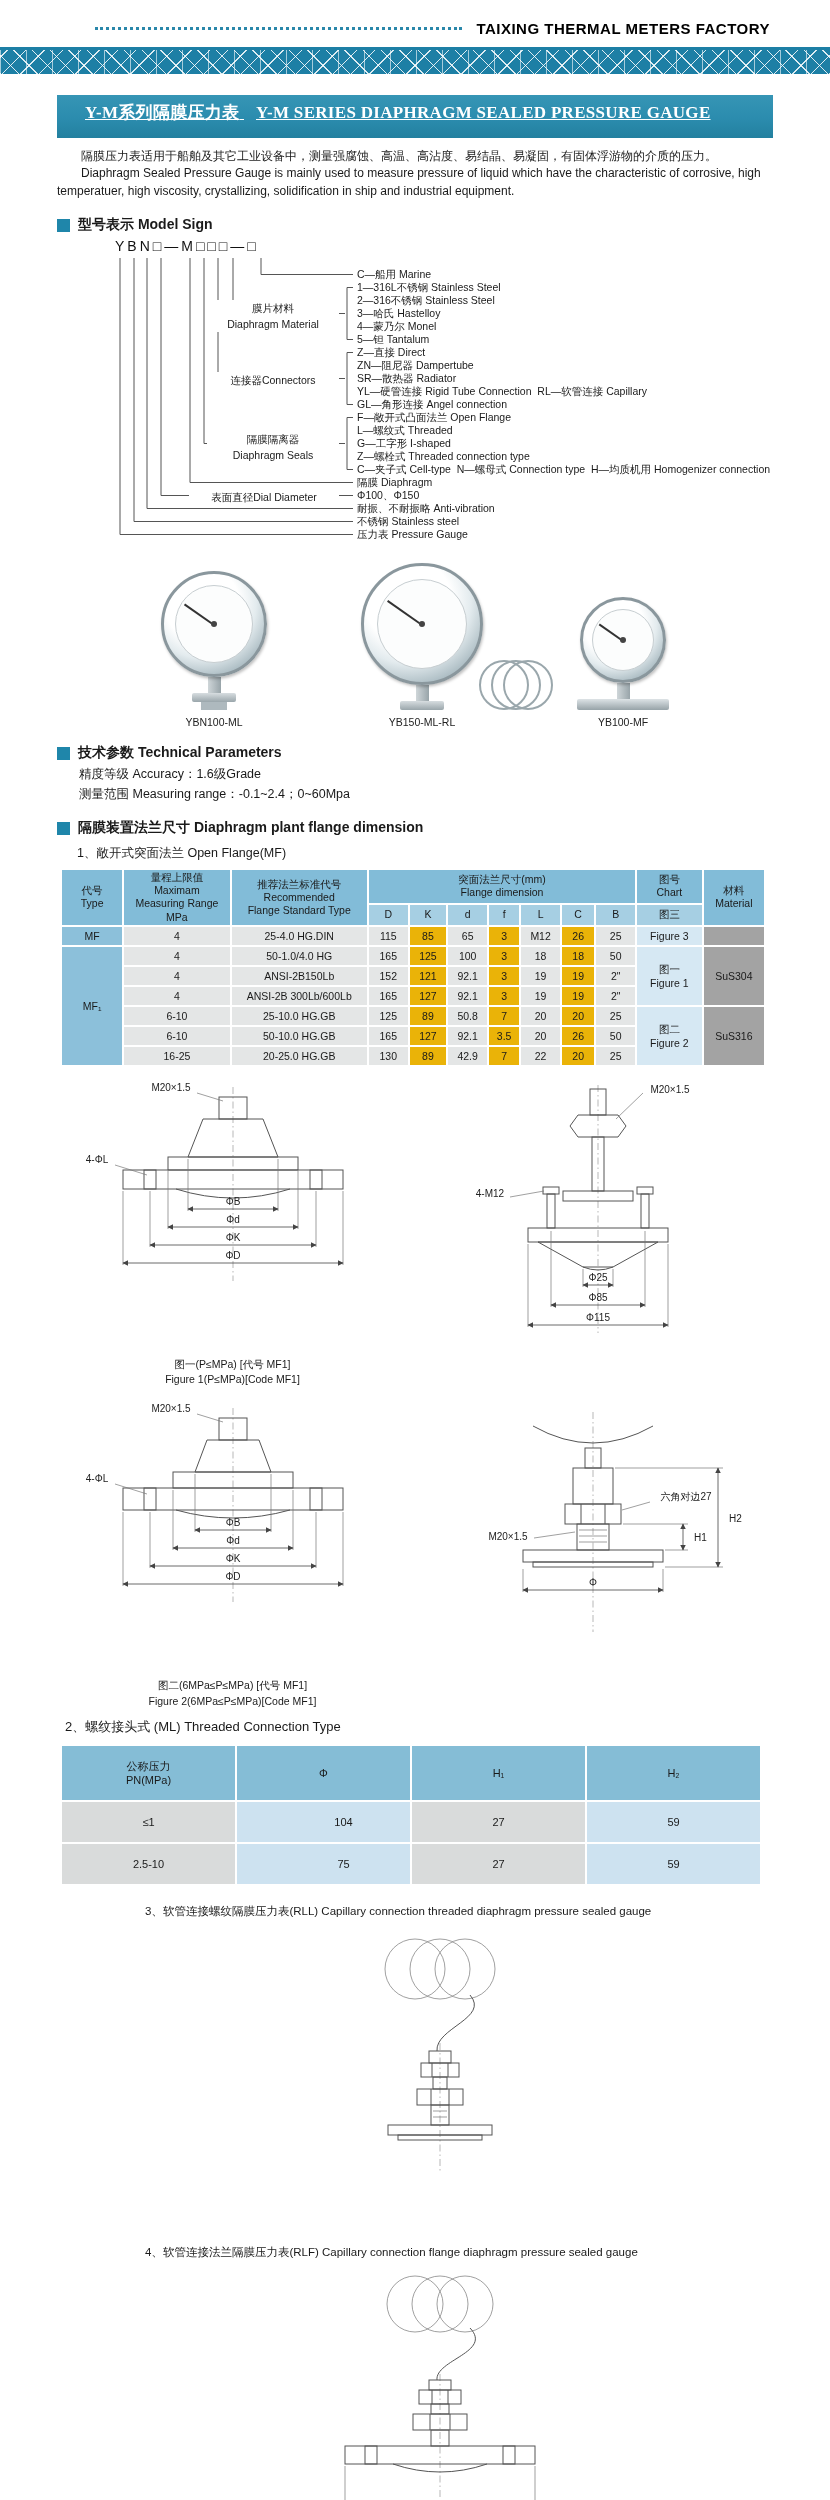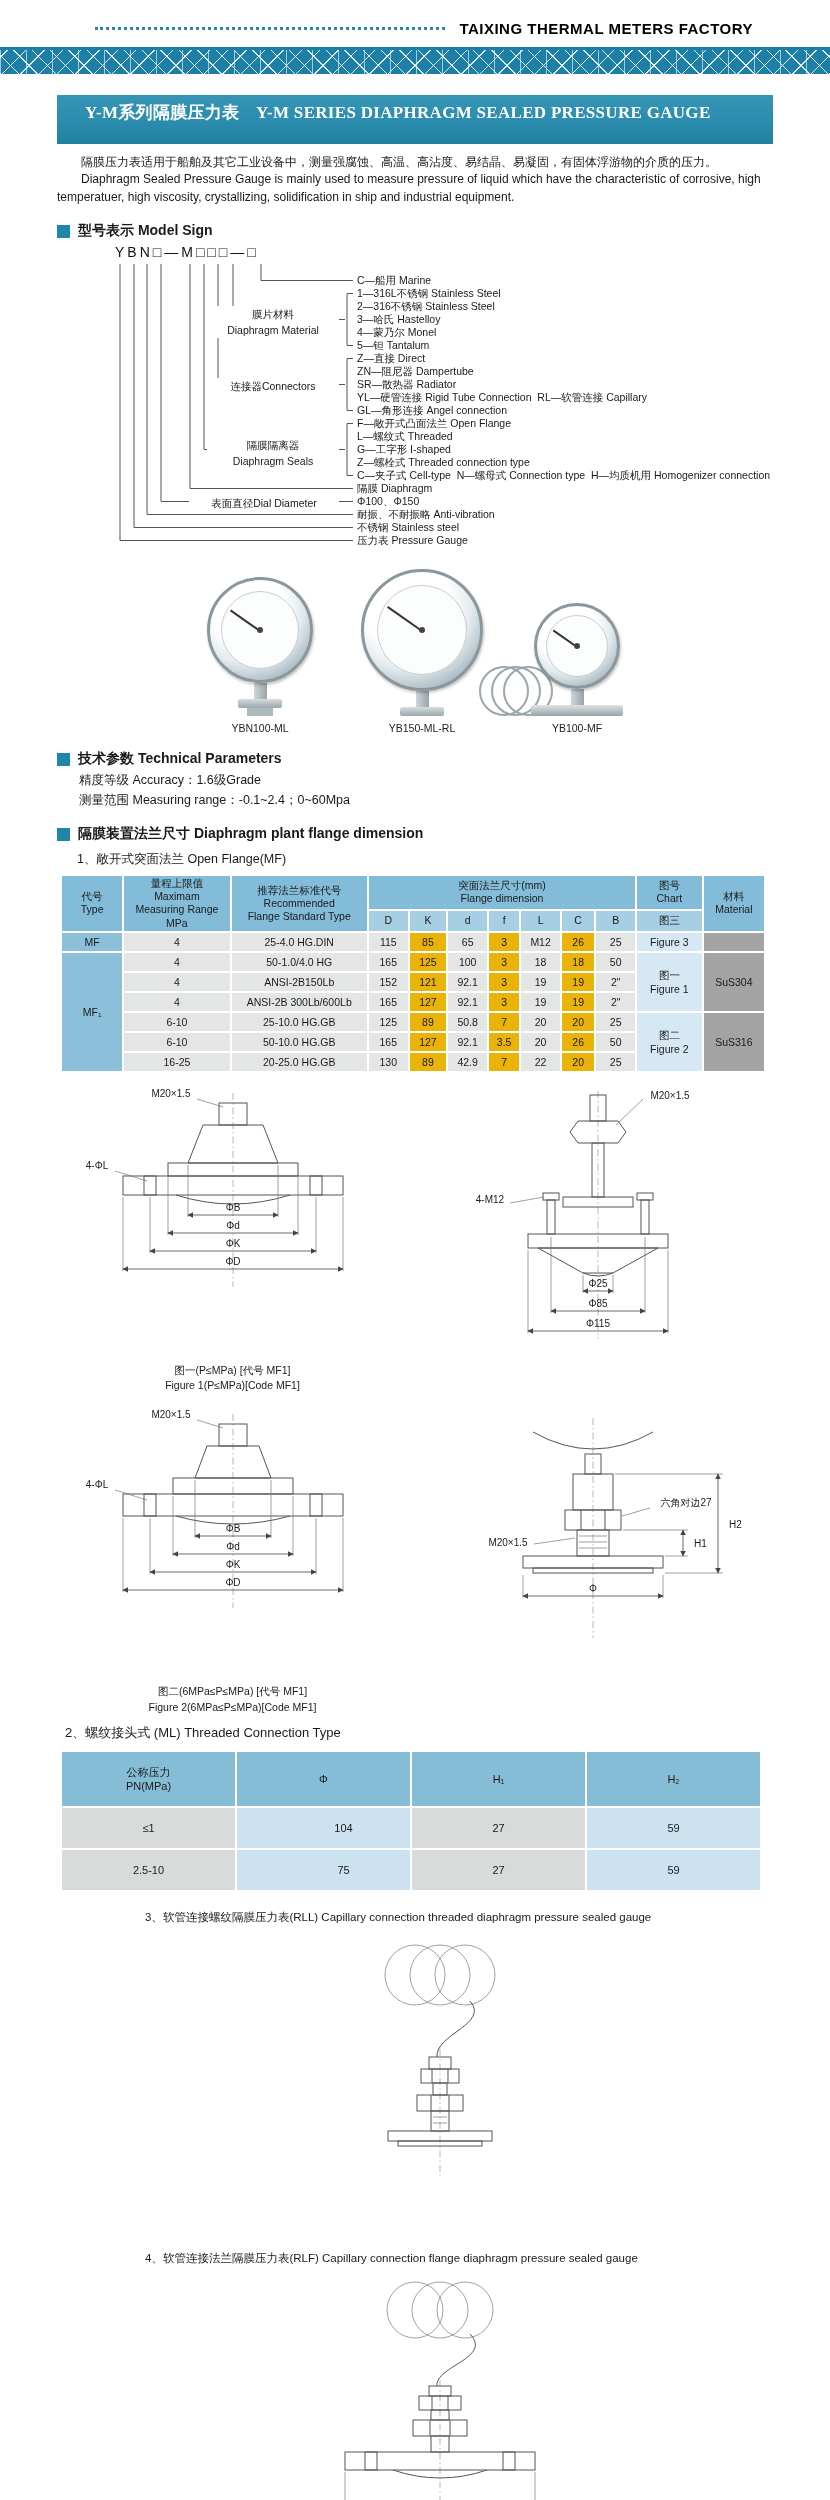--- a/index.html
+++ b/index.html
@@ -1,54 +1,54 @@
 <!DOCTYPE html>
 <html><head>
 <meta charset="utf-8">
 <style>
   html,body{margin:0;padding:0;background:#fff;}
   .page{position:relative;width:830px;height:2500px;overflow:hidden;background:#fff;
         font-family:"Liberation Sans","DejaVu Sans",sans-serif;color:#1a1a1a;}
   .content{padding:0 57px;}
 
   
-  .tophdr{display:flex;align-items:center;padding:20px 77px 6px 95px;}
+  .tophdr{display:flex;align-items:center;padding:20px 60px 6px 95px;}
   .dotline{flex:1;height:0;border-top:3px dotted #2a87aa;margin-right:14px;}
   .factory{font-size:15px;font-weight:bold;letter-spacing:.5px;color:#000;white-space:nowrap;}
 
   
   .band{height:27px;margin-top:4px;background-color:#1d7fa5;
     background-image:
       repeating-linear-gradient(45deg, rgba(255,255,255,.85) 0 1px, transparent 1px 13px),
       repeating-linear-gradient(-45deg, rgba(255,255,255,.85) 0 1px, transparent 1px 13px),
       repeating-linear-gradient(90deg, rgba(255,255,255,.6) 0 1px, transparent 1px 26px);
     border-bottom:3px solid #fff;box-shadow:0 3px 0 #1d7fa5 inset;}
 
   
   .banner{margin:18px 57px 0 57px;background:linear-gradient(#3695b5,#2b8cae 55%,#23809f);
-          color:#fff;padding:6px 10px 20px 28px;font-family:"Liberation Serif","DejaVu Serif",serif;
-          font-weight:bold;font-size:17px;letter-spacing:.3px;}
+          color:#fff;padding:6px 10px 14px 28px;font-family:"Liberation Serif","DejaVu Serif",serif;
+          font-weight:bold;font-size:17px;letter-spacing:.3px;text-decoration:underline;}
   .banner .en{margin-left:12px;}
 
   .intro{margin-top:10px;font-size:12px;line-height:1.45;}
   .intro p{margin:0;text-indent:2em;}
 
   .sec-h{display:flex;align-items:center;margin:16px 0 4px 0;font-size:14px;font-weight:bold;}
   .bullet{width:13px;height:13px;background:#1f86aa;margin-right:8px;flex:0 0 auto;}
 
   
   .tree{position:relative;height:315px;margin-top:4px;font-size:10.5px;}
   .tree .code{position:absolute;left:58px;top:0;font-size:14px;letter-spacing:3px;color:#111;}
   .tree svg{position:absolute;left:0;top:0;}
   .tree .items{position:absolute;left:300px;top:30px;width:420px;}
   .tree .items div{height:13px;line-height:13px;white-space:pre;}
   .glabel{position:absolute;text-align:center;background:#fff;white-space:pre-line;line-height:16px;font-size:10.5px;}
 
   
-  .gauges{display:flex;justify-content:center;align-items:flex-end;gap:48px;margin-top:10px;}
+  .gauges{display:flex;justify-content:center;align-items:flex-end;gap:94px;margin-top:10px;}
   .gauge{display:flex;flex-direction:column;align-items:center;position:relative;}
   .face{border-radius:50%;position:relative;border:3px solid #8a979d;
         background:radial-gradient(circle at 38% 30%, #ffffff 0 40%, #e3ebee 58%, #a9bac1 80%, #7d8e97 100%);
         box-shadow:1px 2px 3px rgba(0,0,0,.25);}
   .dial{position:absolute;inset:11%;border-radius:50%;background:#fcfdfd;border:1px solid #c7ced1;}
   .needle{position:absolute;left:50%;top:50%;width:36%;height:2px;background:#333;
           transform-origin:0 50%;transform:rotate(-145deg);}
   .hub{position:absolute;left:50%;top:50%;width:6px;height:6px;margin:-3px 0 0 -3px;border-radius:50%;background:#444;}
   .stem{width:13px;height:16px;background:linear-gradient(90deg,#cfd6d9,#98a4a9);}
   .seal1{width:44px;height:9px;background:linear-gradient(#d7dde0,#9aa6ab);border-radius:2px;}

